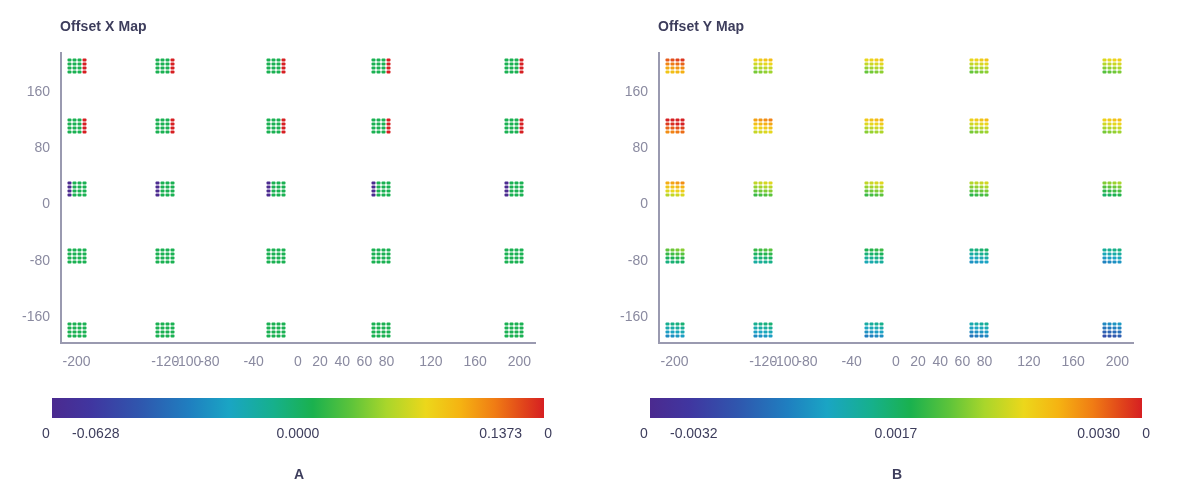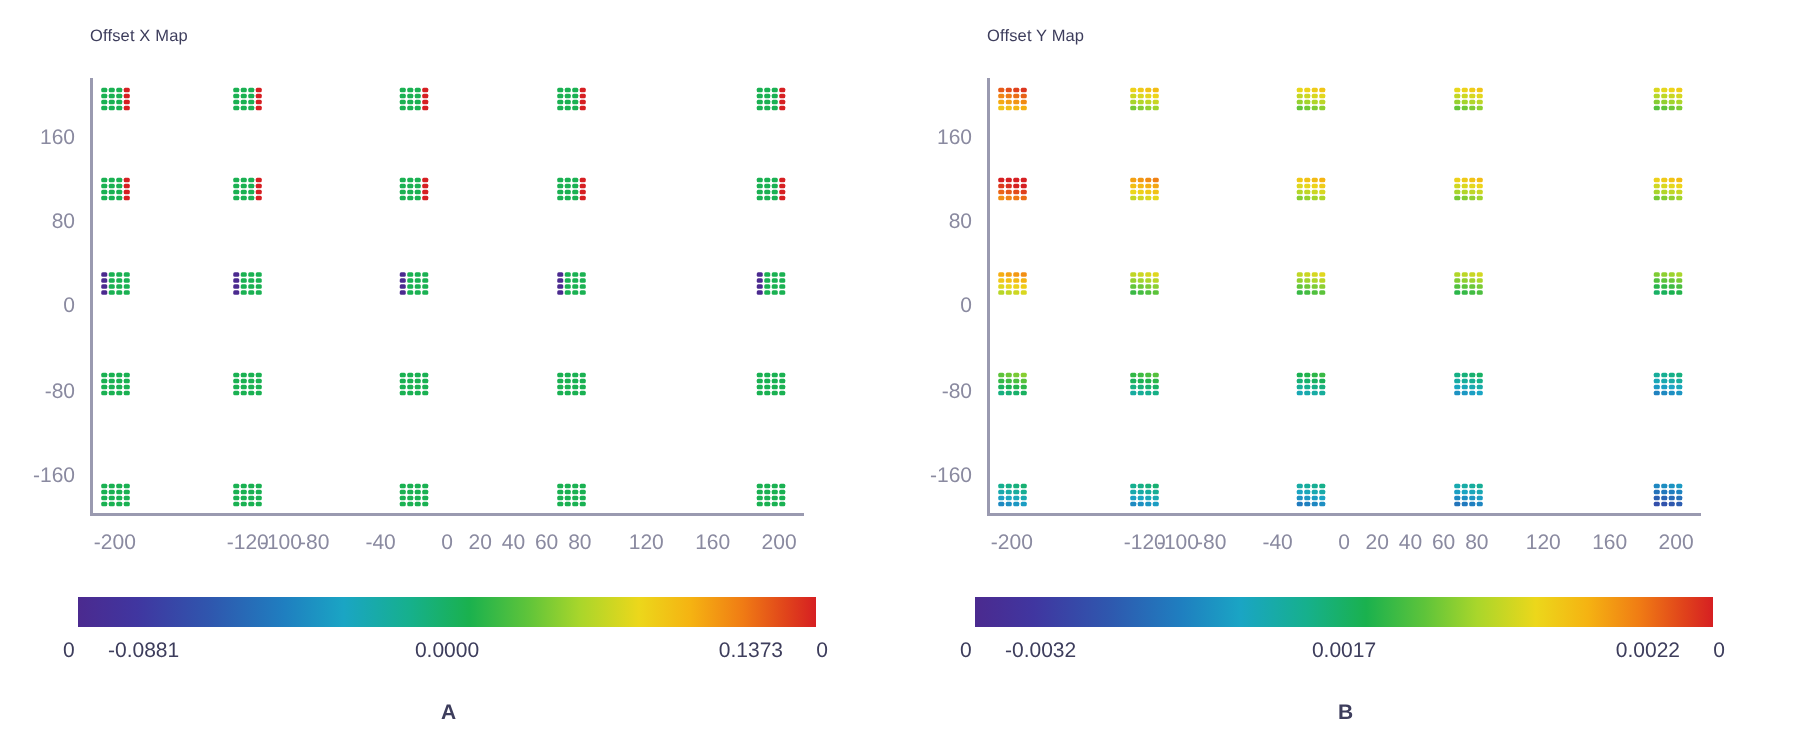--- a/index.html
+++ b/index.html
@@ -25,22 +25,22 @@
     width: 598px;
     height: 502px;
   }
   .panel-a { left: 0; }
   .panel-b { left: 598px; }
 
   .panel-title {
     position: absolute;
     left: 60px;
     top: 18px;
-    font-size: 11px;
-    font-weight: 400;
+    font-size: 14px;
+    font-weight: 700;
     color: #3d3d5c;
     letter-spacing: 0.1px;
     white-space: nowrap;
   }
 
   .plot-area {
     position: absolute;
     left: 60px;
     top: 52px;
     width: 476px;
@@ -633,21 +633,21 @@
             <div class="dot" style="background: rgb(26, 177, 82);"></div>
             <div class="dot" style="background: rgb(26, 177, 82);"></div>
             <div class="dot" style="background: rgb(26, 177, 82);"></div>
           </div>
         </div>
     </div>
     <div class="cbar-wrap">
       <div class="cbar"></div>
       <div class="cbar-labels">
         <div class="cbar-label cb-lead">0</div>
-        <div class="cbar-label cb-min">-0.0881</div>
+        <div class="cbar-label cb-min">-0.0628</div>
         <div class="cbar-label cb-mid">0.0000</div>
         <div class="cbar-label cb-max">0.1373</div>
         <div class="cbar-label cb-trail">0</div>
       </div>
     </div>
     <div class="panel-letter"><span>A</span></div>
   </div>
 
   <div class="panel panel-b">
     <div class="panel-title">Offset Y Map</div>
@@ -1128,20 +1128,20 @@
             <div class="dot" style="background: rgb(44, 93, 177);"></div>
           </div>
         </div>
     </div>
     <div class="cbar-wrap">
       <div class="cbar"></div>
       <div class="cbar-labels">
         <div class="cbar-label cb-lead">0</div>
         <div class="cbar-label cb-min">-0.0032</div>
         <div class="cbar-label cb-mid">0.0017</div>
-        <div class="cbar-label cb-max">0.0022</div>
+        <div class="cbar-label cb-max">0.0030</div>
         <div class="cbar-label cb-trail">0</div>
       </div>
     </div>
     <div class="panel-letter"><span>B</span></div>
   </div>
 
 </div>
 
 </body></html>

